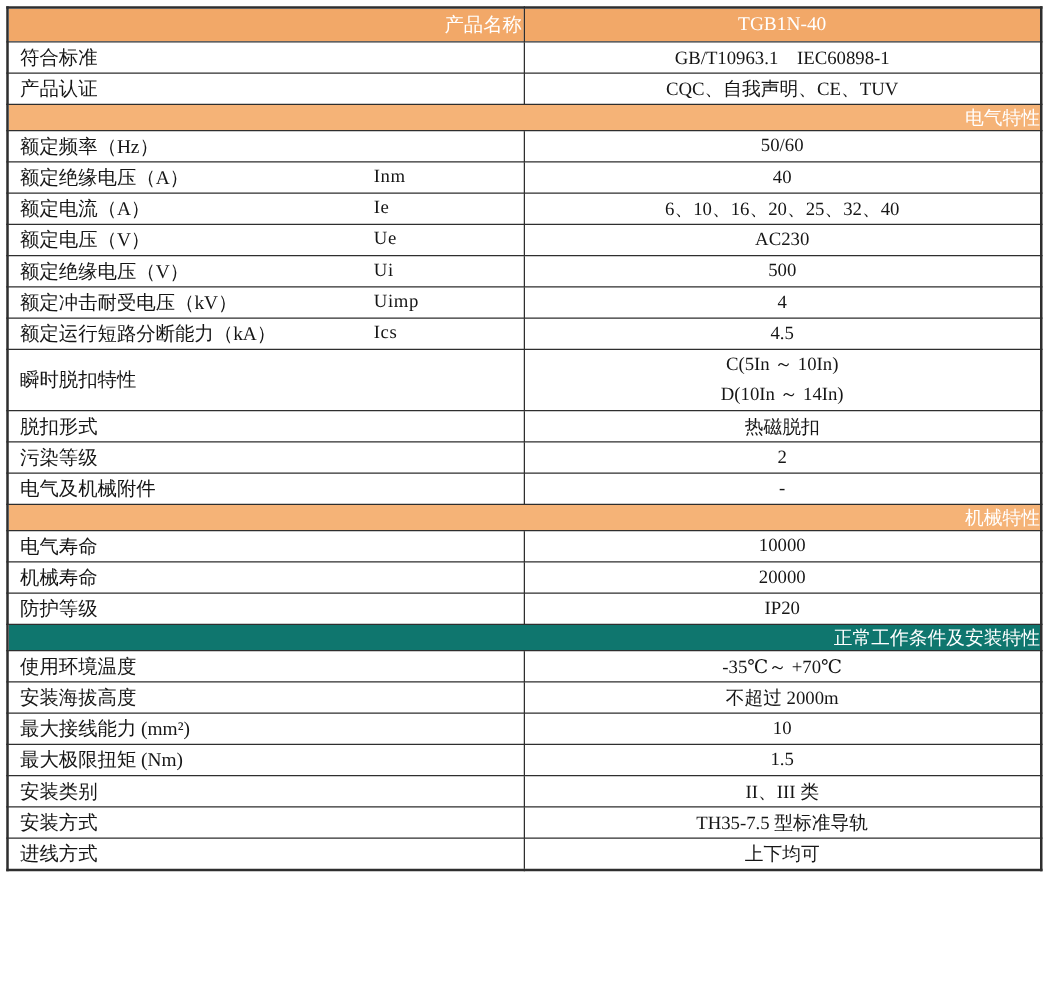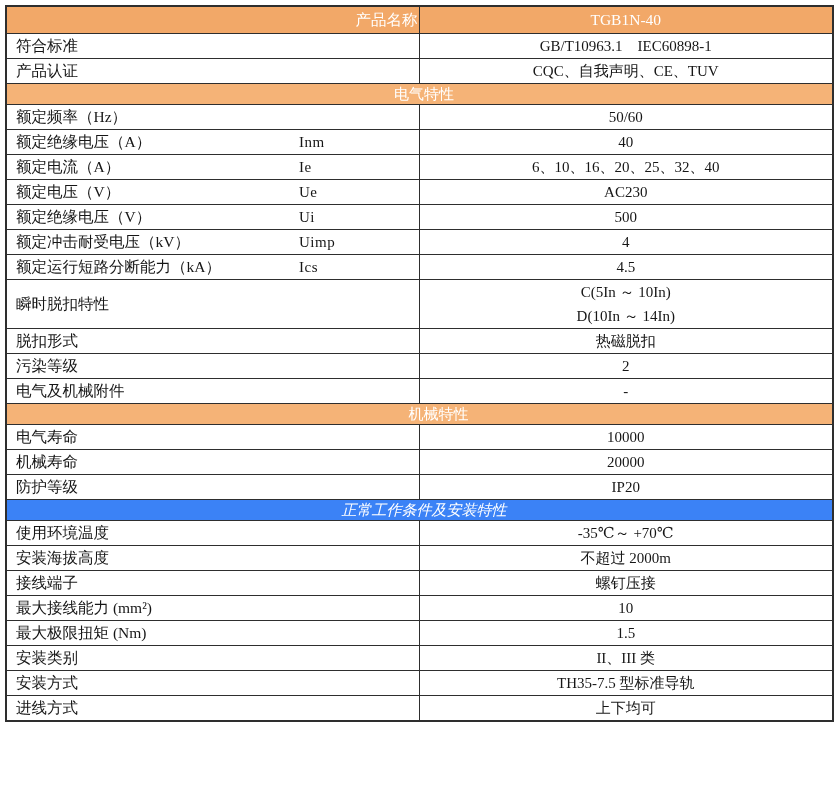--- a/index.html
+++ b/index.html
@@ -13,21 +13,21 @@
     width:100%;border-collapse:collapse;table-layout:fixed;
     border:2px solid #2e2e2e;
   }
   th,td{border:1px solid #2e2e2e;vertical-align:middle;overflow:hidden;}
   th.hdr{
     height:24px;font-weight:normal;text-align:center;
     color:#ffffff;font-size:15.5px;
   }
   td.section{
     height:20px;color:#ffffff;font-size:15px;
-    padding:0 0 0 9px;text-align:center;
+    padding:0 0 0 9px;text-align:right;
   }
   td.label{
     height:24px;position:relative;padding:0 0 0 9px;
     font-size:15.5px;text-align:left;white-space:nowrap;
   }
   td.label .sym{
     position:absolute;left:292px;top:50%;transform:translateY(-50%);
     font-size:15px;letter-spacing:0.5px;
   }
   td.value{
@@ -117,33 +117,29 @@
         </tr>
         <tr>
           <td class="label"><span>机械寿命</span></td>
           <td class="value">20000</td>
         </tr>
         <tr>
           <td class="label"><span>防护等级</span></td>
           <td class="value">IP20</td>
         </tr>
         <tr>
-          <td colspan="2" class="section" style="background: #3b82f6; font-style: italic;">正常工作条件及安装特性</td>
+          <td colspan="2" class="section" style="background: #0f766e;">正常工作条件及安装特性</td>
         </tr>
         <tr>
           <td class="label"><span>使用环境温度</span></td>
           <td class="value">-35℃～ +70℃</td>
         </tr>
         <tr>
           <td class="label"><span>安装海拔高度</span></td>
           <td class="value">不超过 2000m</td>
-        </tr>
-        <tr>
-          <td class="label"><span>接线端子</span></td>
-          <td class="value">螺钉压接</td>
         </tr>
         <tr>
           <td class="label"><span>最大接线能力 (mm²)</span></td>
           <td class="value">10</td>
         </tr>
         <tr>
           <td class="label"><span>最大极限扭矩 (Nm)</span></td>
           <td class="value">1.5</td>
         </tr>
         <tr>

